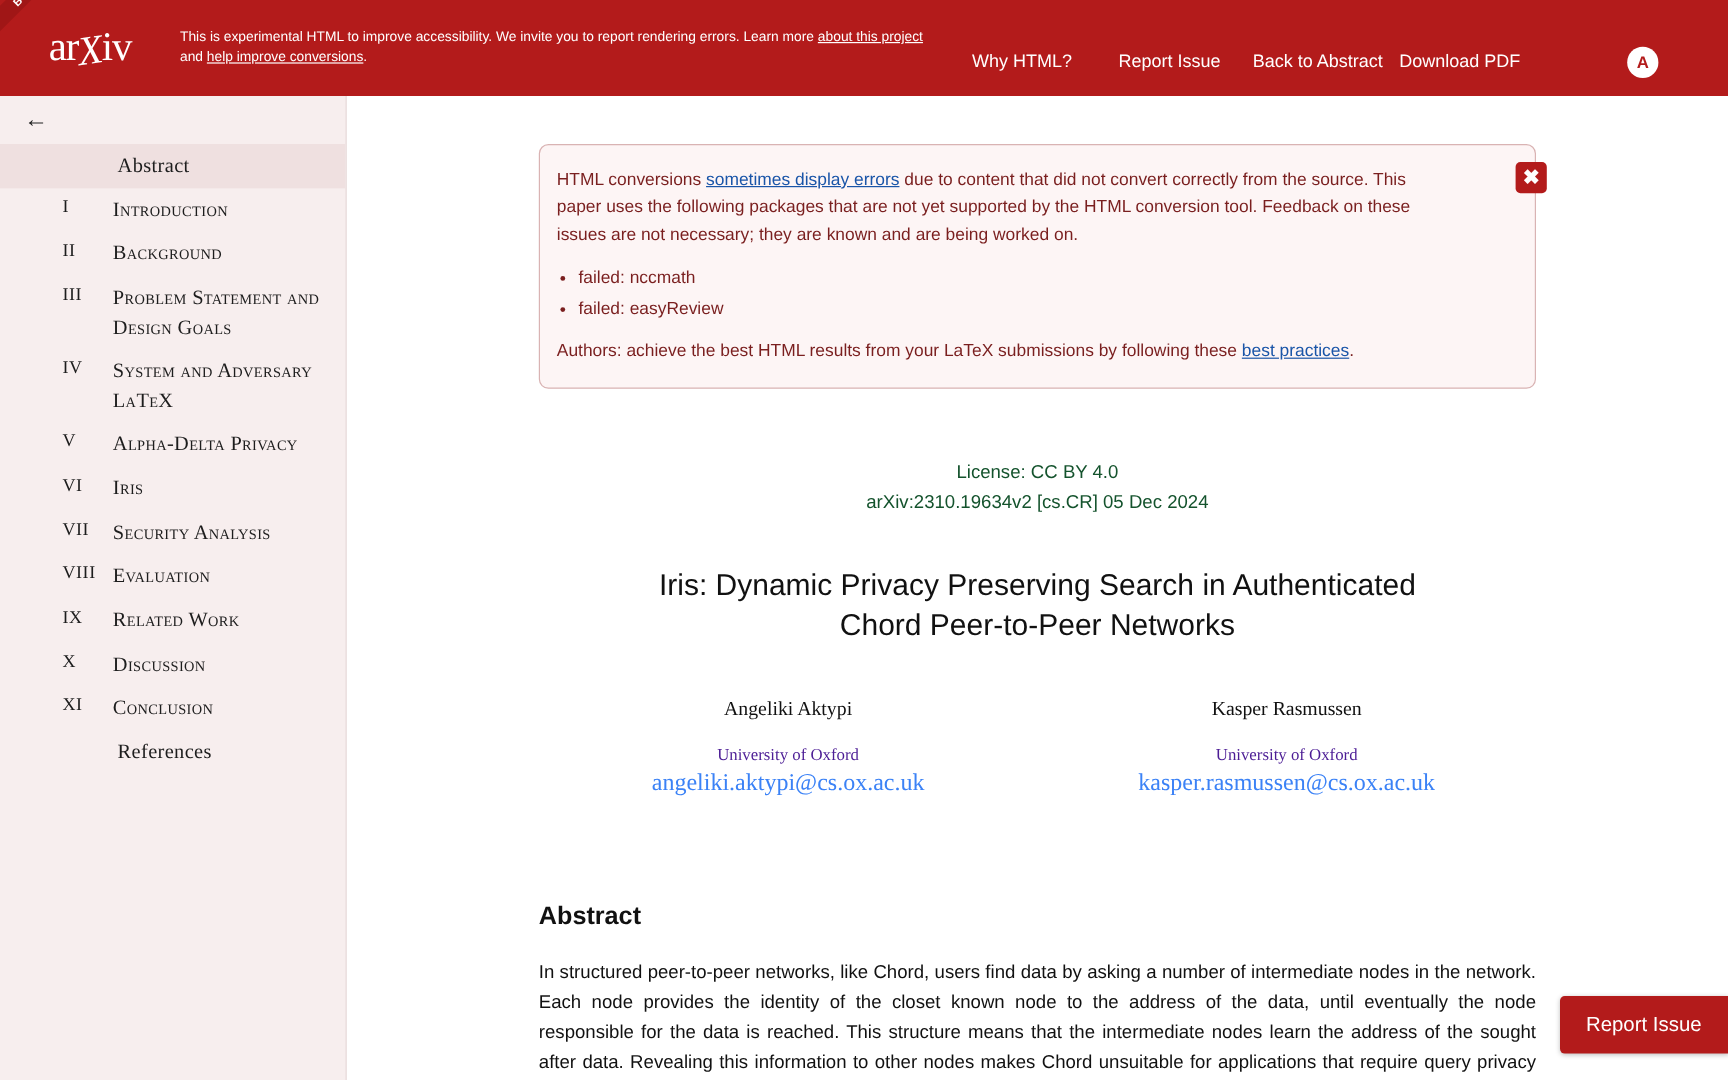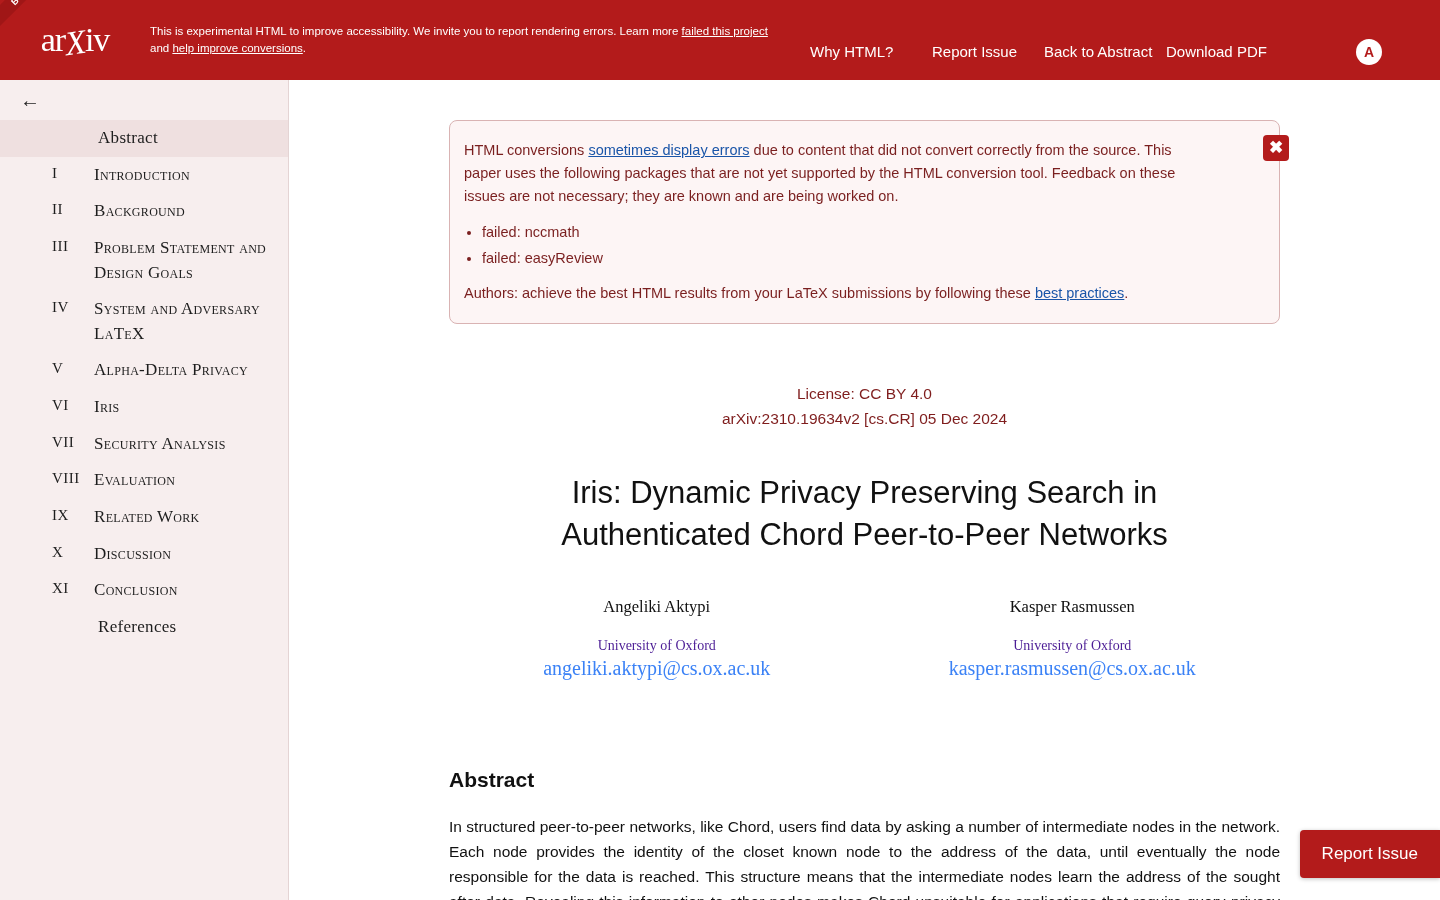--- a/index.html
+++ b/index.html
@@ -184,28 +184,28 @@
     border-radius: 4px;
     display: flex; align-items: center; justify-content: center;
     font-size: 17px; font-weight: bold;
     cursor: pointer;
   }
 
   .license-block {
     text-align: center;
     margin-top: 58px;
     font-size: 15.5px;
-    color: #7f1d1d;
+    color: #14532d;
     line-height: 1.6;
   }
   .paper-title {
     margin: 40px auto 0;
     max-width: 700px;
     text-align: center;
-    font-size: 31px;
+    font-size: 25px;
     font-weight: 400;
     line-height: 1.35;
     color: #111;
   }
   .authors {
     display: flex;
     margin-top: 42px;
   }
   .author {
     flex: 1 1 0;
@@ -252,21 +252,21 @@
 <body>
 
 <div class="header">
   <div class="beta-ribbon">BETA</div>
 
   <div class="logo">
     <span class="logo-text">ar<span class="xi">X</span>iv</span>
   </div>
 
   <div class="header-note">
-    <span>This is experimental HTML to improve accessibility. We invite you to report rendering errors. Learn more </span><a href="#">failed this project</a><span> and </span><a href="#">help improve conversions</a><span>.</span>
+    <span>This is experimental HTML to improve accessibility. We invite you to report rendering errors. Learn more </span><a href="#">about this project</a><span> and </span><a href="#">help improve conversions</a><span>.</span>
   </div>
 
   <div class="header-links">
     <a class="header-link" href="#">Why HTML?</a>
     <a class="header-link narrow" href="#">Report Issue</a>
     <a class="header-link" href="#">Back to Abstract</a>
     <a class="header-link" href="#">Download PDF</a>
     <div class="theme-toggle">A</div>
   </div>
 </div>

